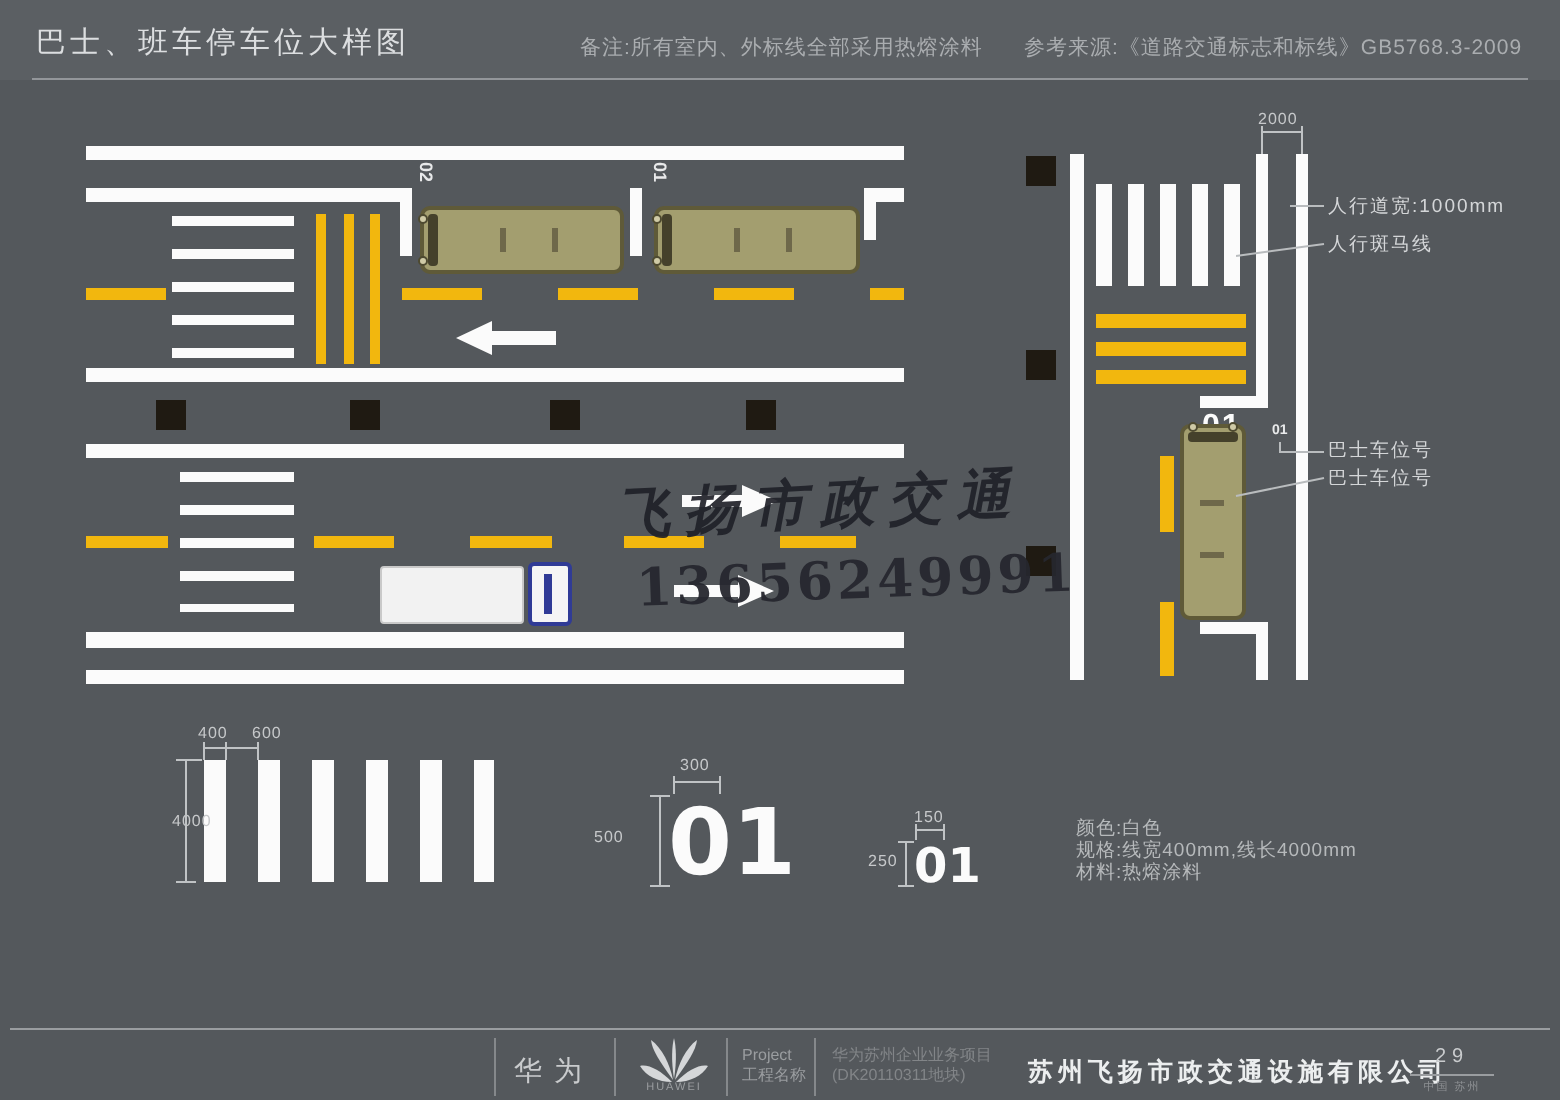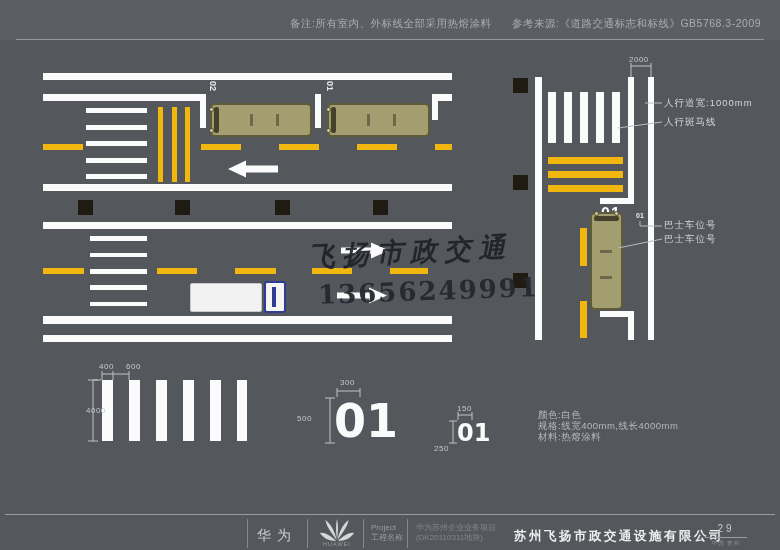--- a/index.html
+++ b/index.html
@@ -57,20 +57,21 @@
   .ft-pagerule{position:absolute;left:705px;top:537px;width:42px;height:1px;background:#9a9da0;}
   .ft-loc{position:absolute;left:705px;top:540px;width:42px;text-align:center;font-size:5.5px;color:#8e9194;letter-spacing:1px;}
   svg.overlay{position:absolute;left:0;top:0;pointer-events:none;}
 </style>
 </head>
 <body>
 
 <div class="stage">
 
   <div class="hdr-band"></div>
+  <div class="title">巴士、班车停车位大样图</div>
   <div class="hnote" style="left:290px;">备注:所有室内、外标线全部采用热熔涂料</div>
   <div class="hnote" style="left:512px;">参考来源:《道路交通标志和标线》GB5768.3-2009</div>
   <div class="hdr-rule"></div>
 
   <div>
 
     <div class="hl" style="left:43px;top:73px;width:409px;height:7px;"></div>
     <div class="hl" style="left:43px;top:94px;width:157px;height:7px;"></div>
     <div class="hl" style="left:432px;top:94px;width:20px;height:7px;"></div>
 
@@ -176,21 +177,21 @@
     <div class="dim" style="left:99px;top:362px;">400</div>
     <div class="dim" style="left:114px;top:362px;padding-left:12px;">600</div>
     <div class="dim" style="left:86px;top:406px;">4000</div>
 
     <div class="num-large" style="left:334px;top:398px;">01</div>
     <div class="dim" style="left:340px;top:378px;">300</div>
     <div class="dim" style="left:297px;top:414px;">500</div>
 
     <div class="num-small" style="left:457px;top:421px;">01</div>
     <div class="dim" style="left:457px;top:404px;">150</div>
-    <div class="dim" style="left:434px;top:444px;">250</div>
+    <div class="dim" style="left:434px;top:426px;">250</div>
 
     <div class="notes">
       <div>颜色:白色</div>
       <div>规格:线宽400mm,线长4000mm</div>
       <div>材料:热熔涂料</div>
     </div>
   </div>
 
   <svg class="overlay" width="780" height="550" viewBox="0 0 780 550">
 

